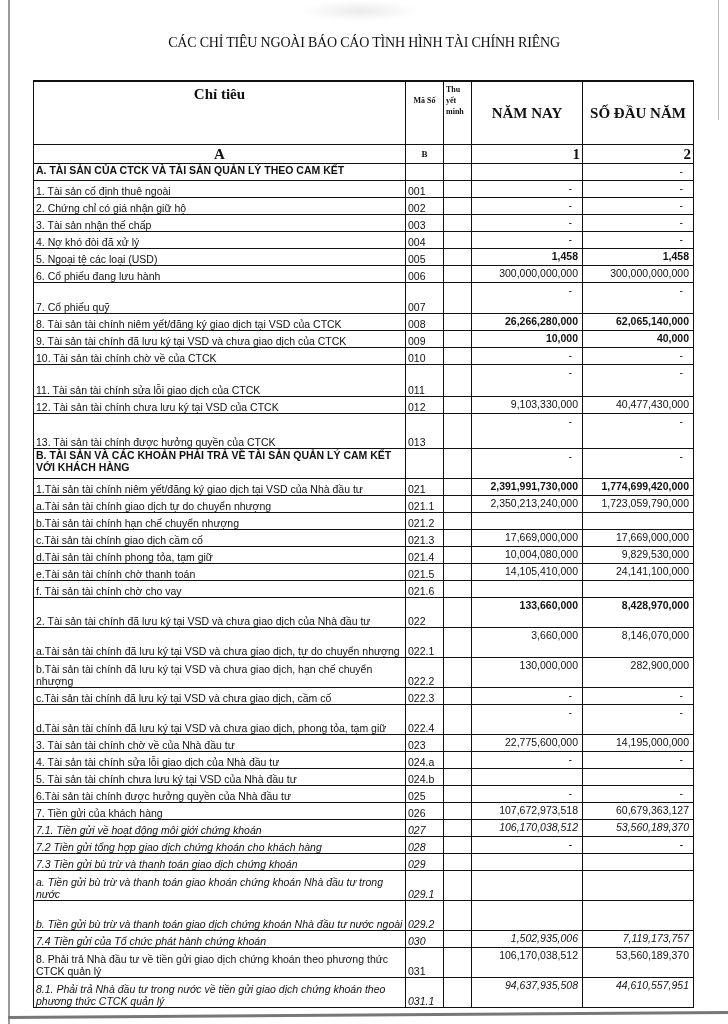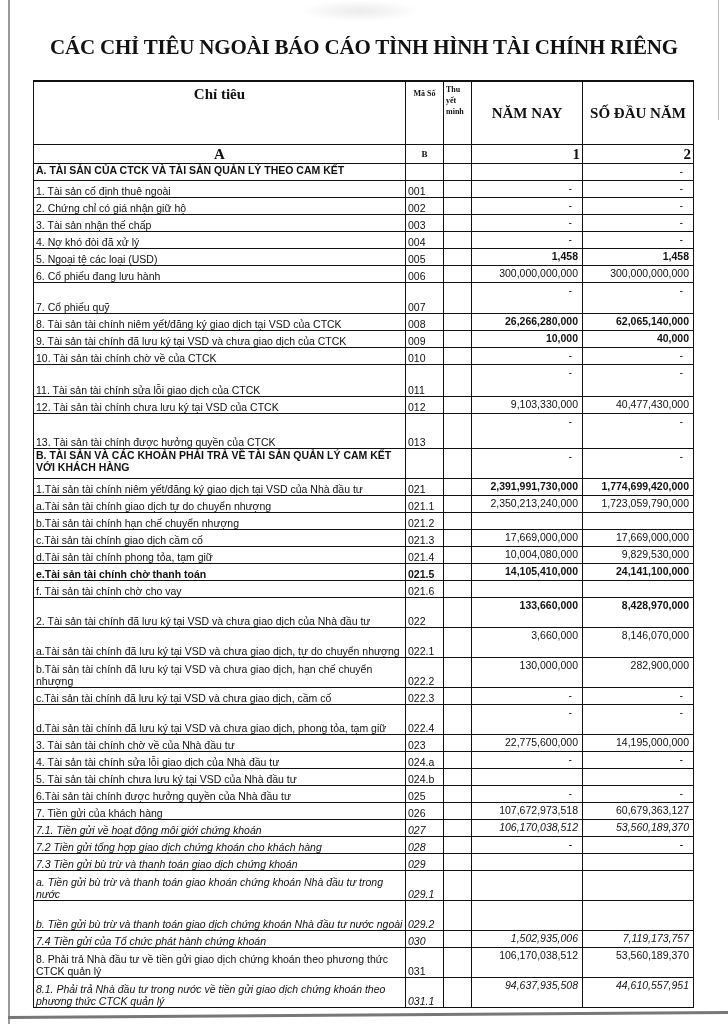--- a/index.html
+++ b/index.html
@@ -5,30 +5,30 @@
   html, body { margin: 0; padding: 0; }
   body {
     width: 728px; height: 1024px; background: #ffffff; position: relative; overflow: hidden;
     font-family: "Liberation Sans", sans-serif; color: #111;
   }
   .page-edge-left { position: absolute; left: 8px; top: 0; bottom: 0; width: 2px; background: #9a9a9a; }
   .page-edge-bottom { position: absolute; left: 8px; right: 0; top: 1016px; height: 3px; background: #777; transform: rotate(-0.4deg); transform-origin: left; }
   .page-edge-right { position: absolute; left: 718px; top: 0; height: 120px; width: 1px; background: #bbb; }
   .title {
     position: absolute; top: 35px; left: 0; width: 728px; text-align: center;
-    font-family: "Liberation Serif", serif; font-weight: bold; font-size: 21px; letter-spacing: -0.2px;
+    font-family: "Liberation Serif", serif; font-weight: normal; font-size: 14px; letter-spacing: -0.2px;
   }
   table.report {
     position: absolute; left: 33px; top: 80px; border-collapse: collapse; table-layout: fixed;
     width: 660px;
   }
   table.report td, table.report th { border: 1px solid #111; padding: 0 2px; }
   .hdr th { font-family: "Liberation Serif", serif; font-weight: bold; }
   .hdr .c-name { height: 58px; vertical-align: top; font-size: 15px; padding-top: 4px; }
-  .hdr .c-code { font-size: 8px; vertical-align: top; padding-top: 7px; }
+  .hdr .c-code { font-size: 8px; vertical-align: top; padding-top: 14px; }
   .hdr .c-note { font-size: 8px; vertical-align: top; text-align: left; padding-top: 2px; line-height: 11px; }
   .hdr .c-val { font-size: 15px; }
   .letters td { font-family: "Liberation Serif", serif; font-weight: bold; height: 18px; }
   .letters .c-name { text-align: center; font-size: 15px; }
   .letters .c-code { text-align: center; font-size: 9px; }
   .letters .c-val { text-align: right; font-size: 15px; }
   .outer-top { border-top: 2px solid #111 !important; }
   tbody.rows td { font-size: 10.5px; vertical-align: bottom; line-height: 12px; }
   tbody.rows td.c-val { vertical-align: top; text-align: right; padding-right: 4px; padding-top: 1px; }
   tbody.rows tr.bold td.c-val { font-weight: bold; }
@@ -212,21 +212,21 @@
         <td class="c-val">17,669,000,000</td>
         <td class="c-val">17,669,000,000</td>
       </tr>
       <tr style="height: 17px;">
         <td class="c-name">d.Tài sản tài chính phong tỏa, tạm giữ</td>
         <td class="c-code">021.4</td>
         <td class="c-note"></td>
         <td class="c-val">10,004,080,000</td>
         <td class="c-val">9,829,530,000</td>
       </tr>
-      <tr style="height: 17px; font-weight: bold;">
+      <tr style="height: 17px;">
         <td class="c-name">e.Tài sản tài chính chờ thanh toán</td>
         <td class="c-code">021.5</td>
         <td class="c-note"></td>
         <td class="c-val">14,105,410,000</td>
         <td class="c-val">24,141,100,000</td>
       </tr>
       <tr style="height: 17px;">
         <td class="c-name">f. Tài sản tài chính chờ cho vay</td>
         <td class="c-code">021.6</td>
         <td class="c-note"></td>

